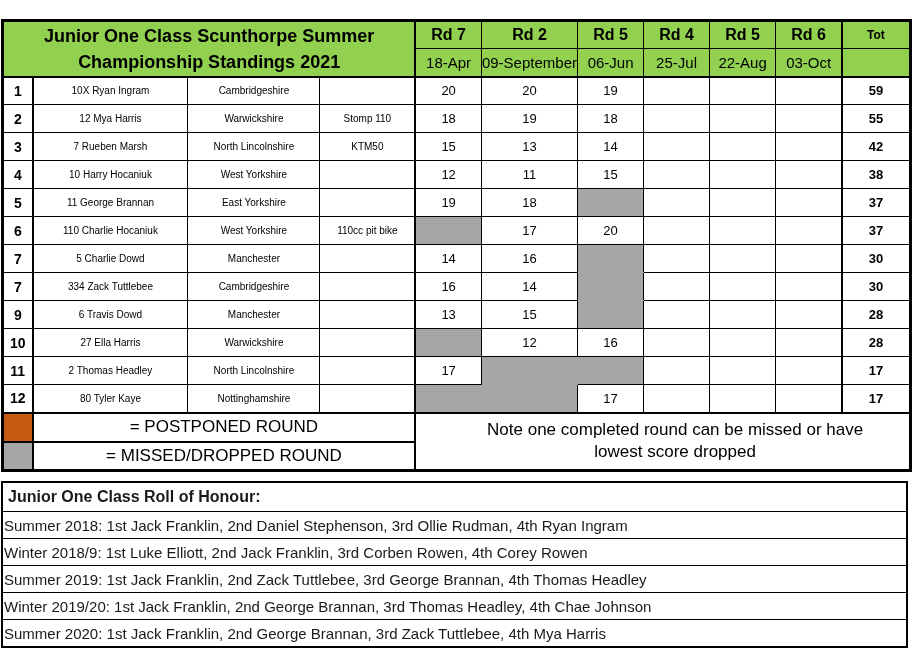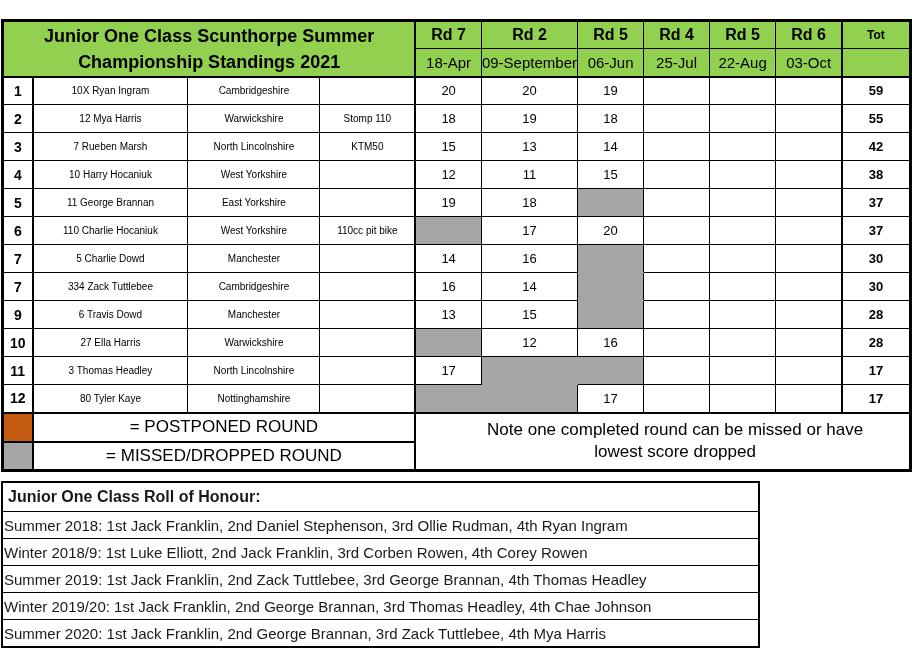--- a/index.html
+++ b/index.html
@@ -48,21 +48,21 @@
   .lr1 td { border-top-width:2px; }
   .lr1 .sw, .lr1 .legend-label { border-bottom-width:2px; }
   .sw { border-right-width:2px; }
   .sw-postponed { background:var(--orange); }
   .sw-missed { background:var(--gray); }
   .legend-label { font-size:17px; }
   .note-cell { font-size:17px;padding-left:25px; }
   .note-cell div { line-height:22px; }
 
   .roh {
-    position:absolute; left:1px; top:481px; width:759px;
+    position:absolute; left:1px; top:481px; width:907px;
     border:2px solid #000; background:#fff; color:#1a1a1a;
   }
   .roh-title {
     font-weight:bold; font-size:16px; height:28px; line-height:28px;
     padding-left:5px; white-space:nowrap; overflow:hidden;
   }
   .roh-row {
     border-top:1px solid #000; font-size:15px; height:27px; line-height:27px;
     padding-left:1px; white-space:nowrap; overflow:hidden;
   }
@@ -239,21 +239,21 @@
           <td class="score thick-l missed"></td>
           <td class="score">12</td>
           <td class="score">16</td>
           <td class="score"></td>
           <td class="score"></td>
           <td class="score"></td>
           <td class="tot-val thick-l">28</td>
         </tr>
         <tr>
           <td class="pos">11</td>
-          <td class="rider">3 Thomas Headley</td>
+          <td class="rider">2 Thomas Headley</td>
           <td class="county">North Lincolnshire</td>
           <td class="bike"></td>
           <td class="score thick-l">17</td>
           <td class="score missed mg-r mg-b"></td>
           <td class="score missed mg-l"></td>
           <td class="score"></td>
           <td class="score"></td>
           <td class="score"></td>
           <td class="tot-val thick-l">17</td>
         </tr>

